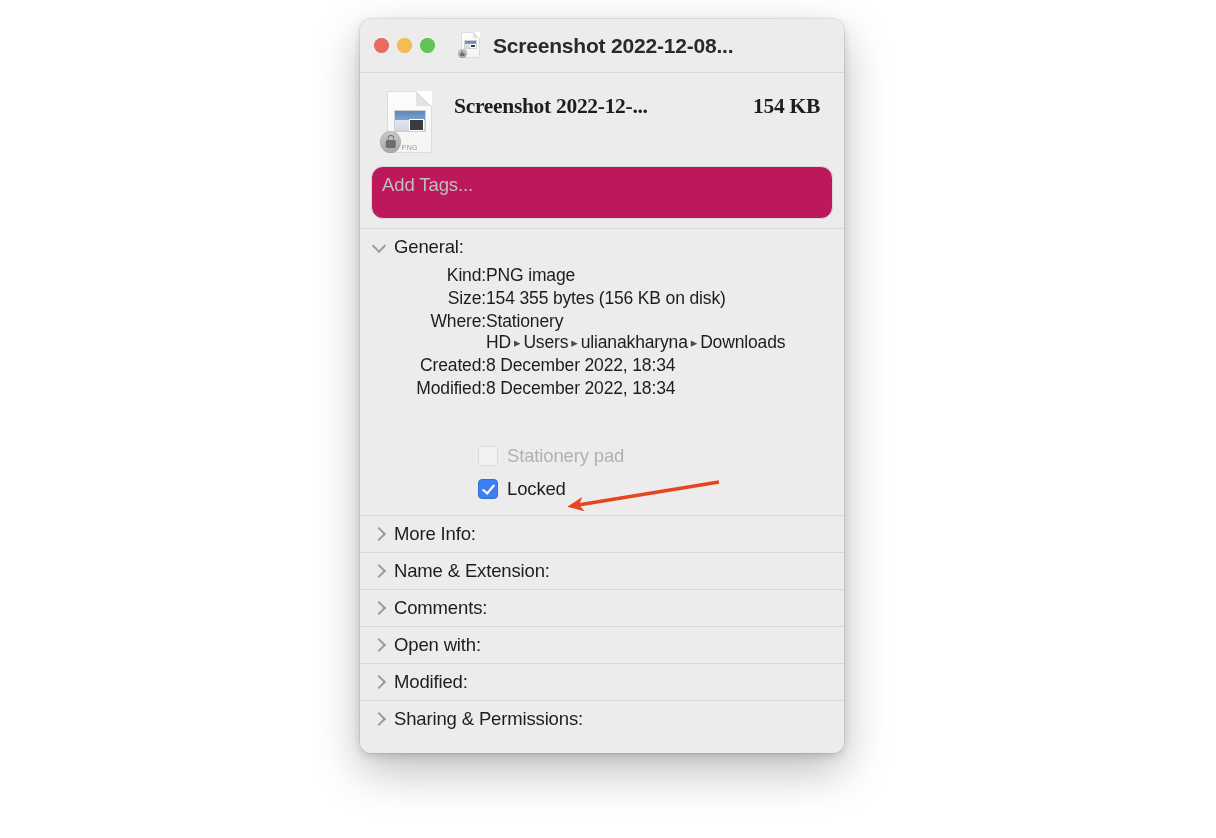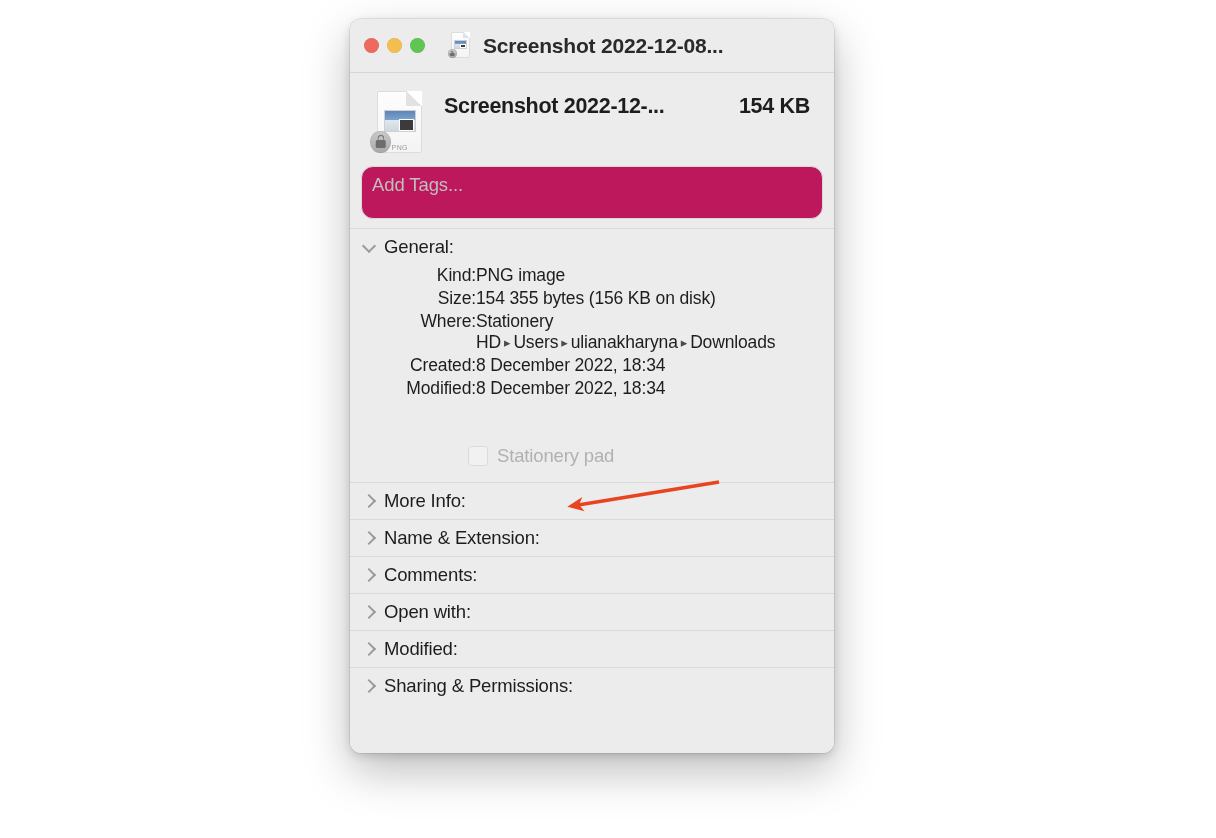--- a/index.html
+++ b/index.html
@@ -12,21 +12,21 @@
     background: #ffffff;
     font-family: "Liberation Sans", sans-serif;
     -webkit-font-smoothing: antialiased;
     overflow: hidden;
     position: relative;
   }
 
   
   #info-window {
     position: absolute;
-    left: 350px;
+    left: 360px;
     top: 19px;
     width: 484px;
     height: 734px;
     background: #ececec;
     border-radius: 11px;
     box-shadow: 0 18px 46px rgba(0,0,0,0.26),
                 0 3px 10px rgba(0,0,0,0.14),
                 0 0 0 0.5px rgba(0,0,0,0.14);
     overflow: hidden;
     display: flex;
@@ -193,20 +193,21 @@
     margin-left: 12px;
     flex: 1 1 auto;
     min-width: 0;
     padding-top: 5px;
   }
   .file-name-row {
     display: flex;
     align-items: baseline;
     justify-content: space-between;
     gap: 24px;
+    font-family: Liberation Serif, serif;
   }
   .file-name {
     font-size: 21.5px;
     font-weight: bold;
     color: #1d1d1d;
     letter-spacing: -0.3px;
     white-space: nowrap;
     overflow: hidden;
   }
   .file-size {
@@ -448,20 +449,24 @@
       <div class="kv">
         <div class="k">Modified:</div>
         <div class="v">8 December 2022, 18:34</div>
       </div>
 
       <div class="checks">
         <div class="check-row">
           <span class="cbox off"></span>
           <span class="check-label disabled">Stationery pad</span>
         </div>
+        <div class="check-row">
+          <span class="cbox on"></span>
+          <span class="check-label">Locked</span>
+        </div>
       </div>
     </div>
 
     <div class="divider"></div>
     <div class="section-head">
       <span class="chev"></span>
       <span class="section-title">More Info:</span>
     </div>
 
     <div class="divider"></div>

